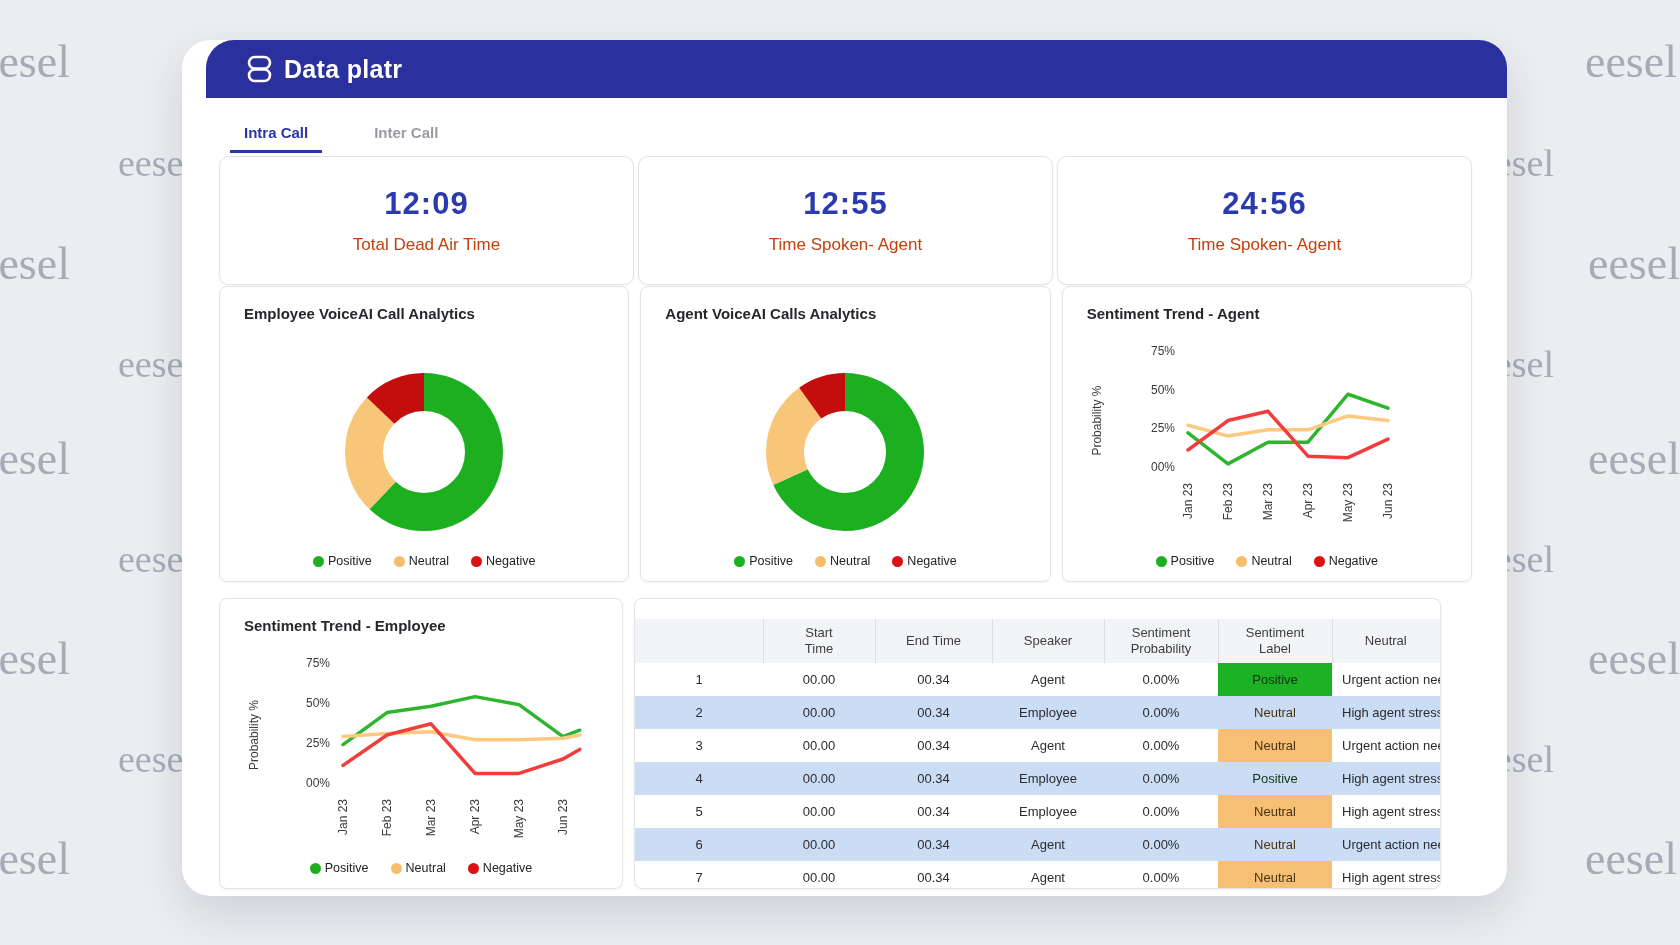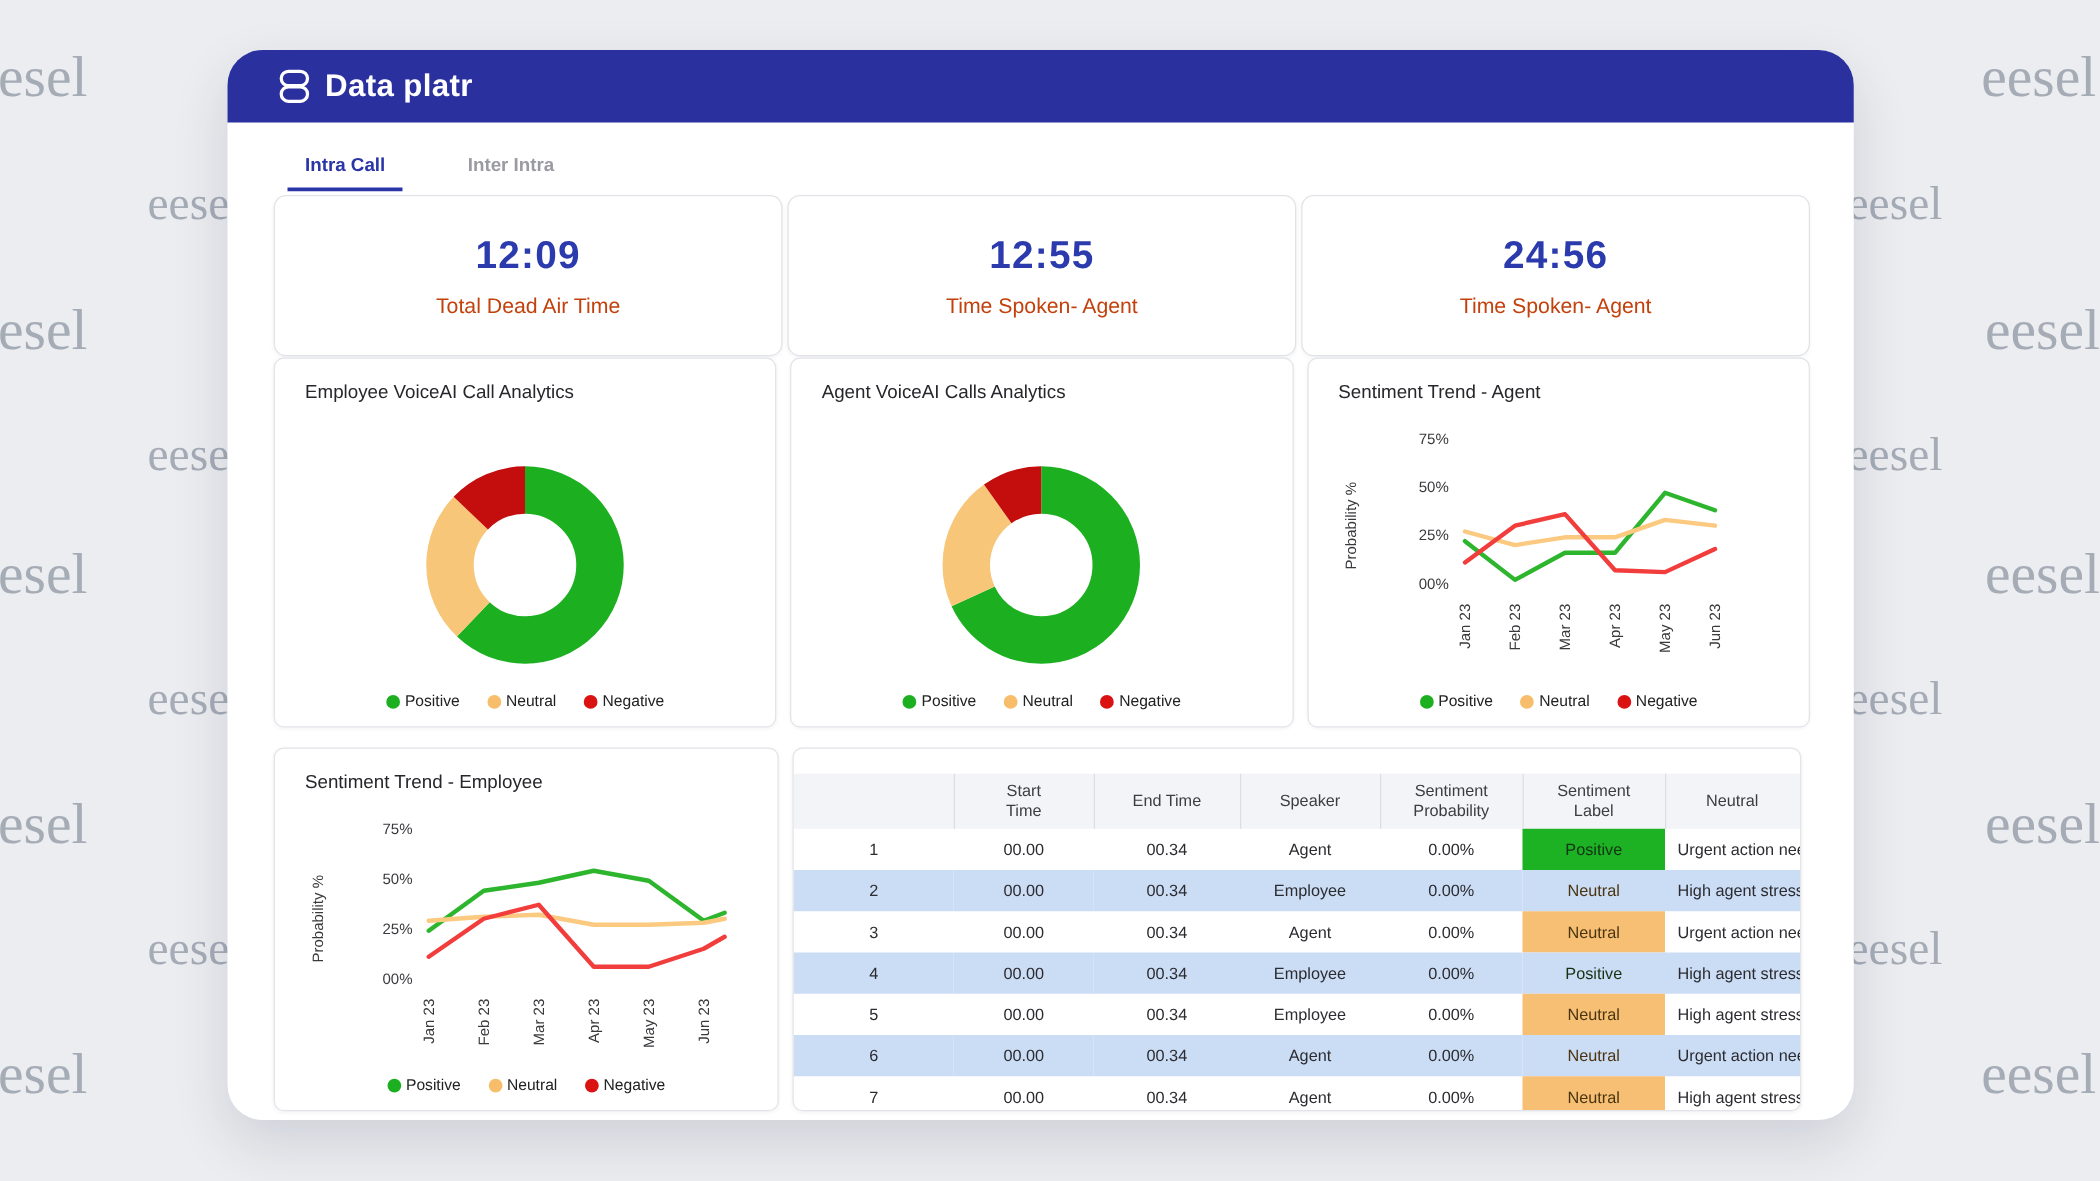--- a/index.html
+++ b/index.html
@@ -2,42 +2,42 @@
 <html><head>
 <meta charset="utf-8">
 <style>
   html,body{margin:0;padding:0;width:1680px;height:945px;overflow:hidden;
     background:#ecedf0;font-family:"Liberation Sans",sans-serif;}
   
   .wm{position:absolute;z-index:0;font-family:"Liberation Serif",serif;
     color:#99a1ad;opacity:.85;pointer-events:none;user-select:none;white-space:nowrap;}
   
   .app-card{position:absolute;z-index:1;left:182px;top:40px;width:1301px;height:856px;
-    background:#fff;border-radius:28px;box-shadow:0 18px 44px rgba(30,40,80,.14);}
+    background:#fff;border-radius:28px;box-shadow:0 18px 44px rgba(30,40,80,.14);padding-left:24px;}
   .topbar{height:58px;border-radius:28px 28px 0 0;background:#2a319e;display:flex;
     align-items:center;padding-left:40px;gap:11px;}
   .app-name{color:#fff;font-size:25px;font-weight:bold;letter-spacing:.3px;}
   
   .tabs{position:absolute;top:84px;left:48px;display:flex;gap:38px;}
   .tab{font-size:15px;font-weight:bold;color:#9a9aa2;padding:0 14px 9px 14px;cursor:pointer;}
   .tab.active{color:#2a35a8;border-bottom:3px solid #2a35a8;}
   
   .kpi-row{position:absolute;top:116px;left:37px;right:35px;display:flex;gap:4px;}
   .kpi-card{flex:1;height:127px;background:#fff;border:1px solid #e2e3e8;border-radius:10px;
     box-shadow:0 1px 3px rgba(20,30,60,.05);display:flex;flex-direction:column;
     align-items:center;justify-content:center;gap:13px;}
   .kpi-value{font-size:31px;font-weight:bold;color:#2b3aad;letter-spacing:1px;}
   .kpi-label{font-size:17px;color:#c2410c;}
   
   .row1{position:absolute;top:246px;left:37px;right:35px;height:296px;display:flex;gap:11px;}
   .row2{position:absolute;top:558px;left:37px;display:flex;gap:11px;}
   .card{position:relative;background:#fff;border:1px solid #e3e4e9;border-radius:8px;
     box-shadow:0 1px 3px rgba(20,30,60,.05);overflow:hidden;}
   .row1 .card{flex:1;}
-  .card-title{position:absolute;top:18px;left:24px;font-size:15px;font-weight:normal;color:#26262b;}
+  .card-title{position:absolute;top:18px;left:24px;font-size:15px;font-weight:bold;color:#26262b;}
   .donut-svg{position:absolute;left:50%;top:70px;transform:translateX(-50%);}
   .line-svg{position:absolute;left:0;top:52px;}
   .legend{position:absolute;bottom:13px;left:0;right:0;display:flex;justify-content:center;gap:22px;}
   .legend-item{display:flex;align-items:center;gap:4px;cursor:pointer;}
   .legend-dot{width:11px;height:11px;border-radius:50%;}
   .legend-lbl{font-size:12.5px;color:#222;}
   
   .trend-card{width:402px;height:289px;}
   .table-card{width:805px;height:289px;}
   table{border-collapse:collapse;table-layout:fixed;width:805px;font-size:13px;margin-top:20px;}
@@ -83,21 +83,21 @@
       <svg width="27" height="30" viewBox="0 0 27 30">
         <rect x="3" y="3" width="21" height="11.5" rx="5.7" fill="none" stroke="#fff" stroke-width="2.6"></rect>
         <rect x="3" y="15.5" width="21" height="11.5" rx="5.7" fill="none" stroke="#fff" stroke-width="2.6"></rect>
       </svg>
     </span>
     <span class="app-name">Data platr</span>
   </div>
 
   <div class="tabs">
     <div class="tab active">Intra Call</div>
-    <div class="tab">Inter Intra</div>
+    <div class="tab">Inter Call</div>
   </div>
 
   <div class="kpi-row">
     <div class="kpi-card">
       <div class="kpi-value">12:09</div>
       <div class="kpi-label">Total Dead Air Time</div>
     </div>
     <div class="kpi-card">
       <div class="kpi-value">12:55</div>
       <div class="kpi-label">Time Spoken- Agent</div>

